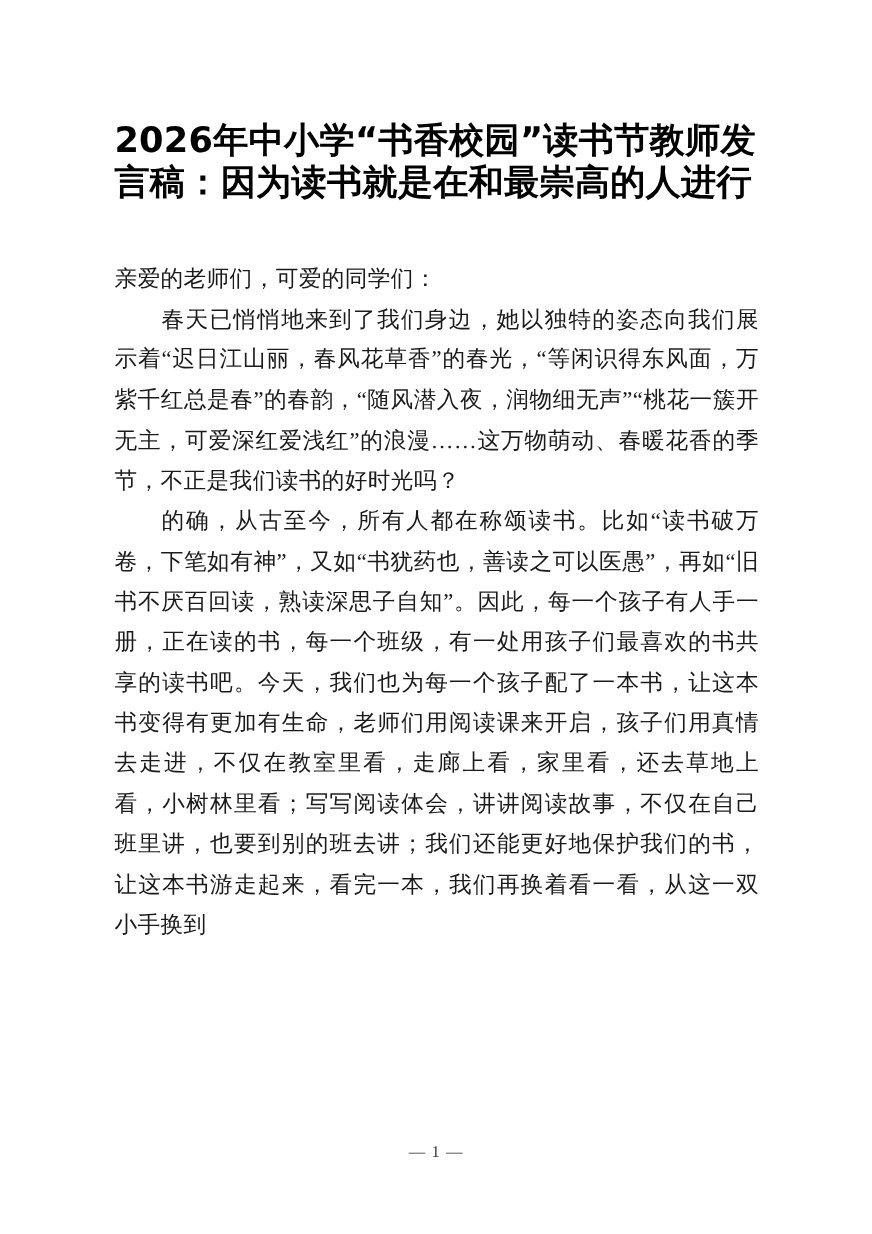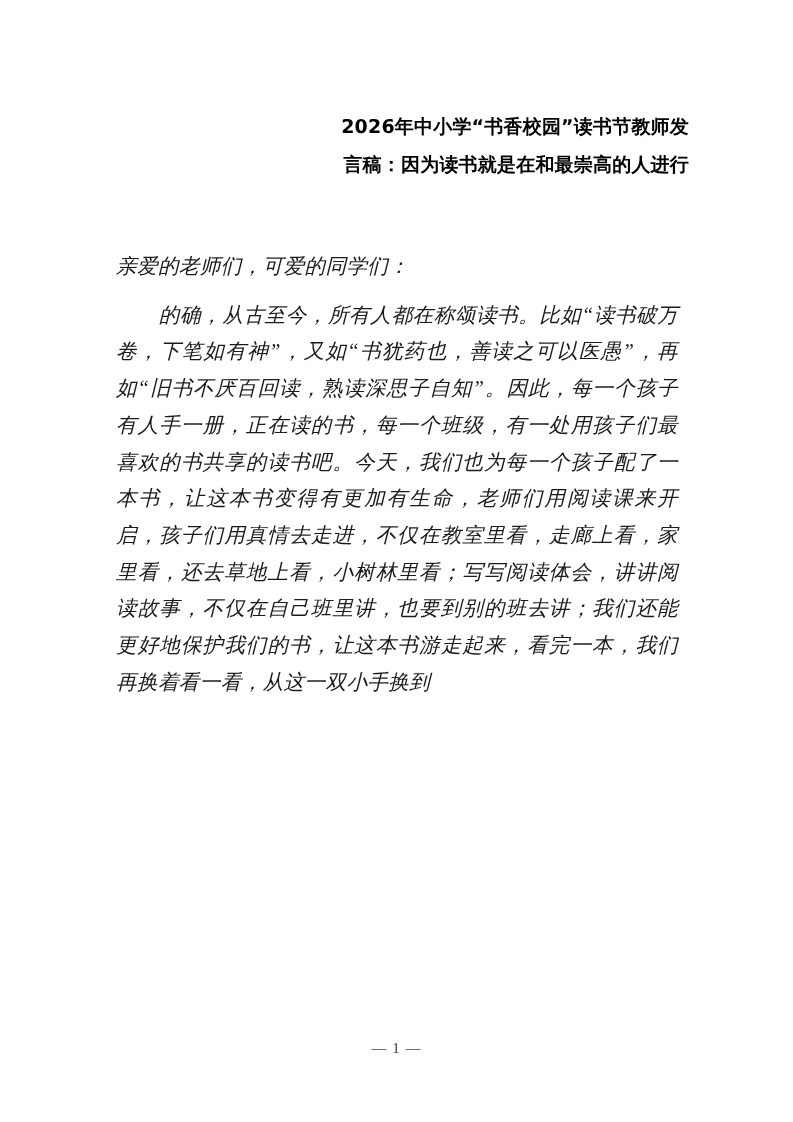--- a/index.html
+++ b/index.html
@@ -19,24 +19,24 @@
     color: #000000;
     -webkit-font-smoothing: antialiased;
   }
 
   
   .doc-title {
     position: absolute;
     left: 104px;
     top: 108px;
     width: 585px;
-    text-align: right;
+    text-align: left;
     font-family: "DejaVu Sans", "Liberation Sans", sans-serif;
     font-weight: 700;
-    font-size: 19px;
+    font-size: 32px;
     line-height: 38px;
     letter-spacing: 0.2px;
     color: #000000;
     text-rendering: geometricPrecision;
   }
 
   .doc-title .title-line {
     display: block;
     white-space: nowrap;
   }
@@ -49,24 +49,23 @@
     width: 586px;
   }
 
   .para {
     font-family: "Liberation Serif", "DejaVu Serif", serif;
     font-size: 20.6px;
     line-height: 36.7px;
     color: #1a1a1a;
     text-align: justify;
     text-justify: inter-character;
-    margin: 12px;
+    margin: 0;
     letter-spacing: 0.35px;
     word-break: break-all;
-    font-style: italic;
   }
 
   .para.salutation {
     text-indent: 0;
   }
 
   .para.indent {
     text-indent: 2.08em;
   }
 
@@ -91,20 +90,21 @@
   <div class="doc-title">
     <span class="title-line">2026年中小学“书香校园”读书节教师发</span>
     <span class="title-line">言稿：因为读书就是在和最崇高的人进行</span>
   </div>
 
   <div class="doc-body">
 
     <p class="para salutation">亲爱的老师们，可爱的同学们：</p>
 
 
+    <p class="para indent">春天已悄悄地来到了我们身边，她以独特的姿态向我们展示着“迟日江山丽，春风花草香”的春光，“等闲识得东风面，万紫千红总是春”的春韵，“随风潜入夜，润物细无声”“桃花一簇开无主，可爱深红爱浅红”的浪漫……这万物萌动、春暖花香的季节，不正是我们读书的好时光吗？</p>
 
 
     <p class="para indent">的确，从古至今，所有人都在称颂读书。比如“读书破万卷，下笔如有神”，又如“书犹药也，善读之可以医愚”，再如“旧书不厌百回读，熟读深思子自知”。因此，每一个孩子有人手一册，正在读的书，每一个班级，有一处用孩子们最喜欢的书共享的读书吧。今天，我们也为每一个孩子配了一本书，让这本书变得有更加有生命，老师们用阅读课来开启，孩子们用真情去走进，不仅在教室里看，走廊上看，家里看，还去草地上看，小树林里看；写写阅读体会，讲讲阅读故事，不仅在自己班里讲，也要到别的班去讲；我们还能更好地保护我们的书，让这本书游走起来，看完一本，我们再换着看一看，从这一双小手换到</p>
 
   </div>
 
   <div class="page-footer">— 1 —</div>
 
 </div>
 

